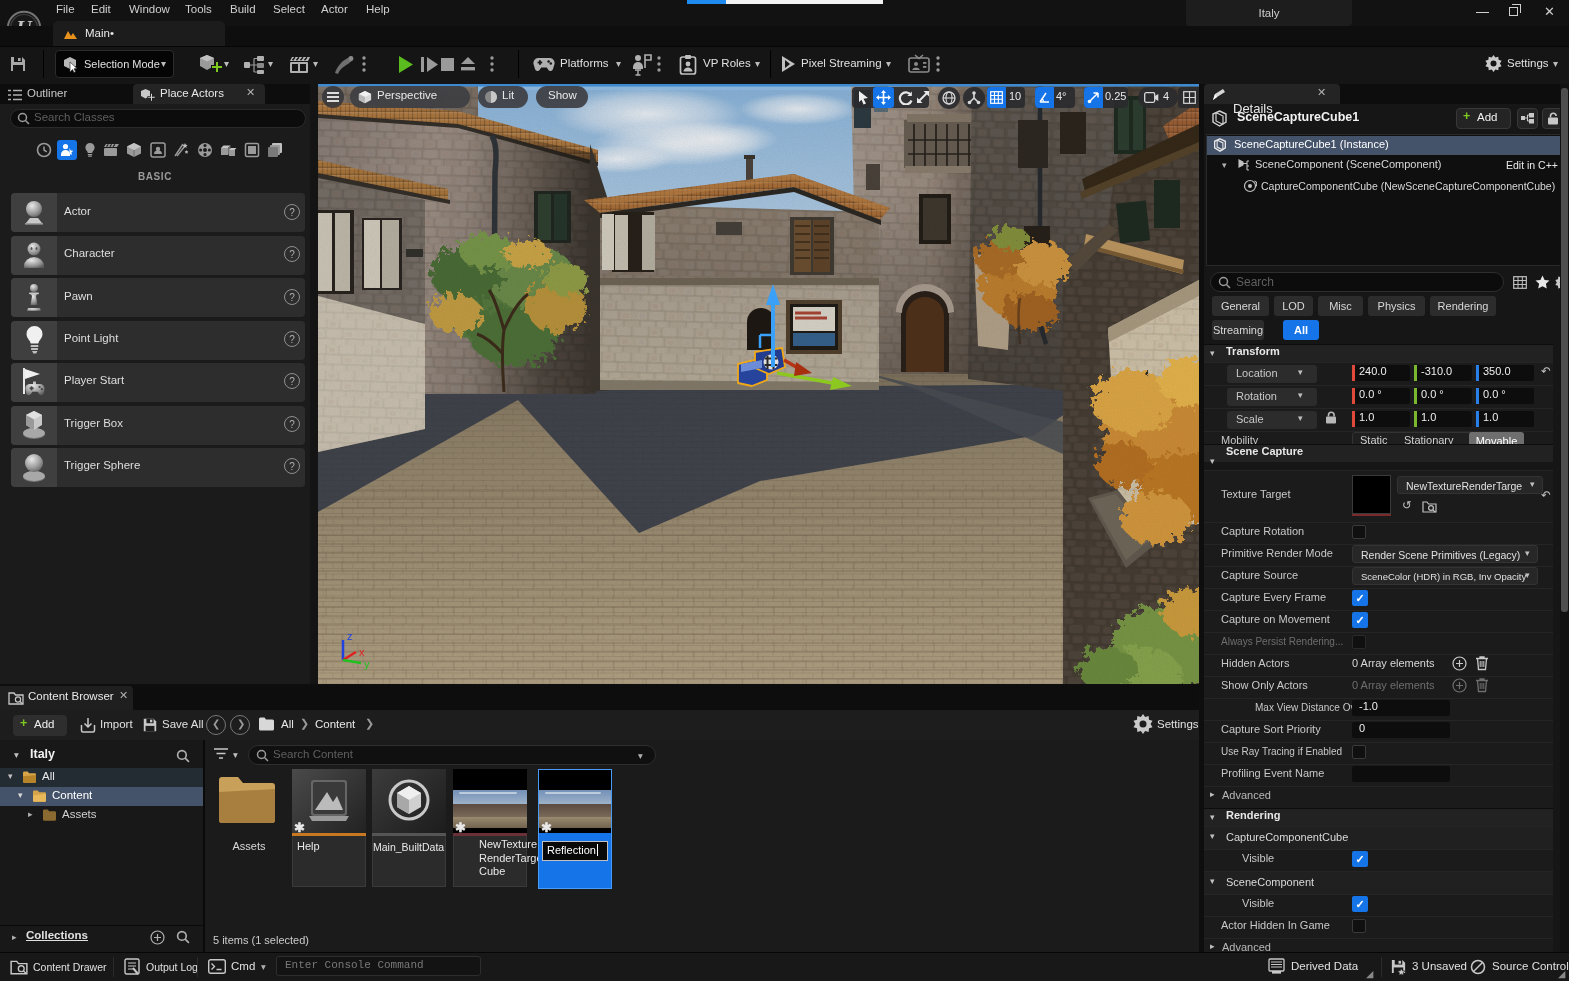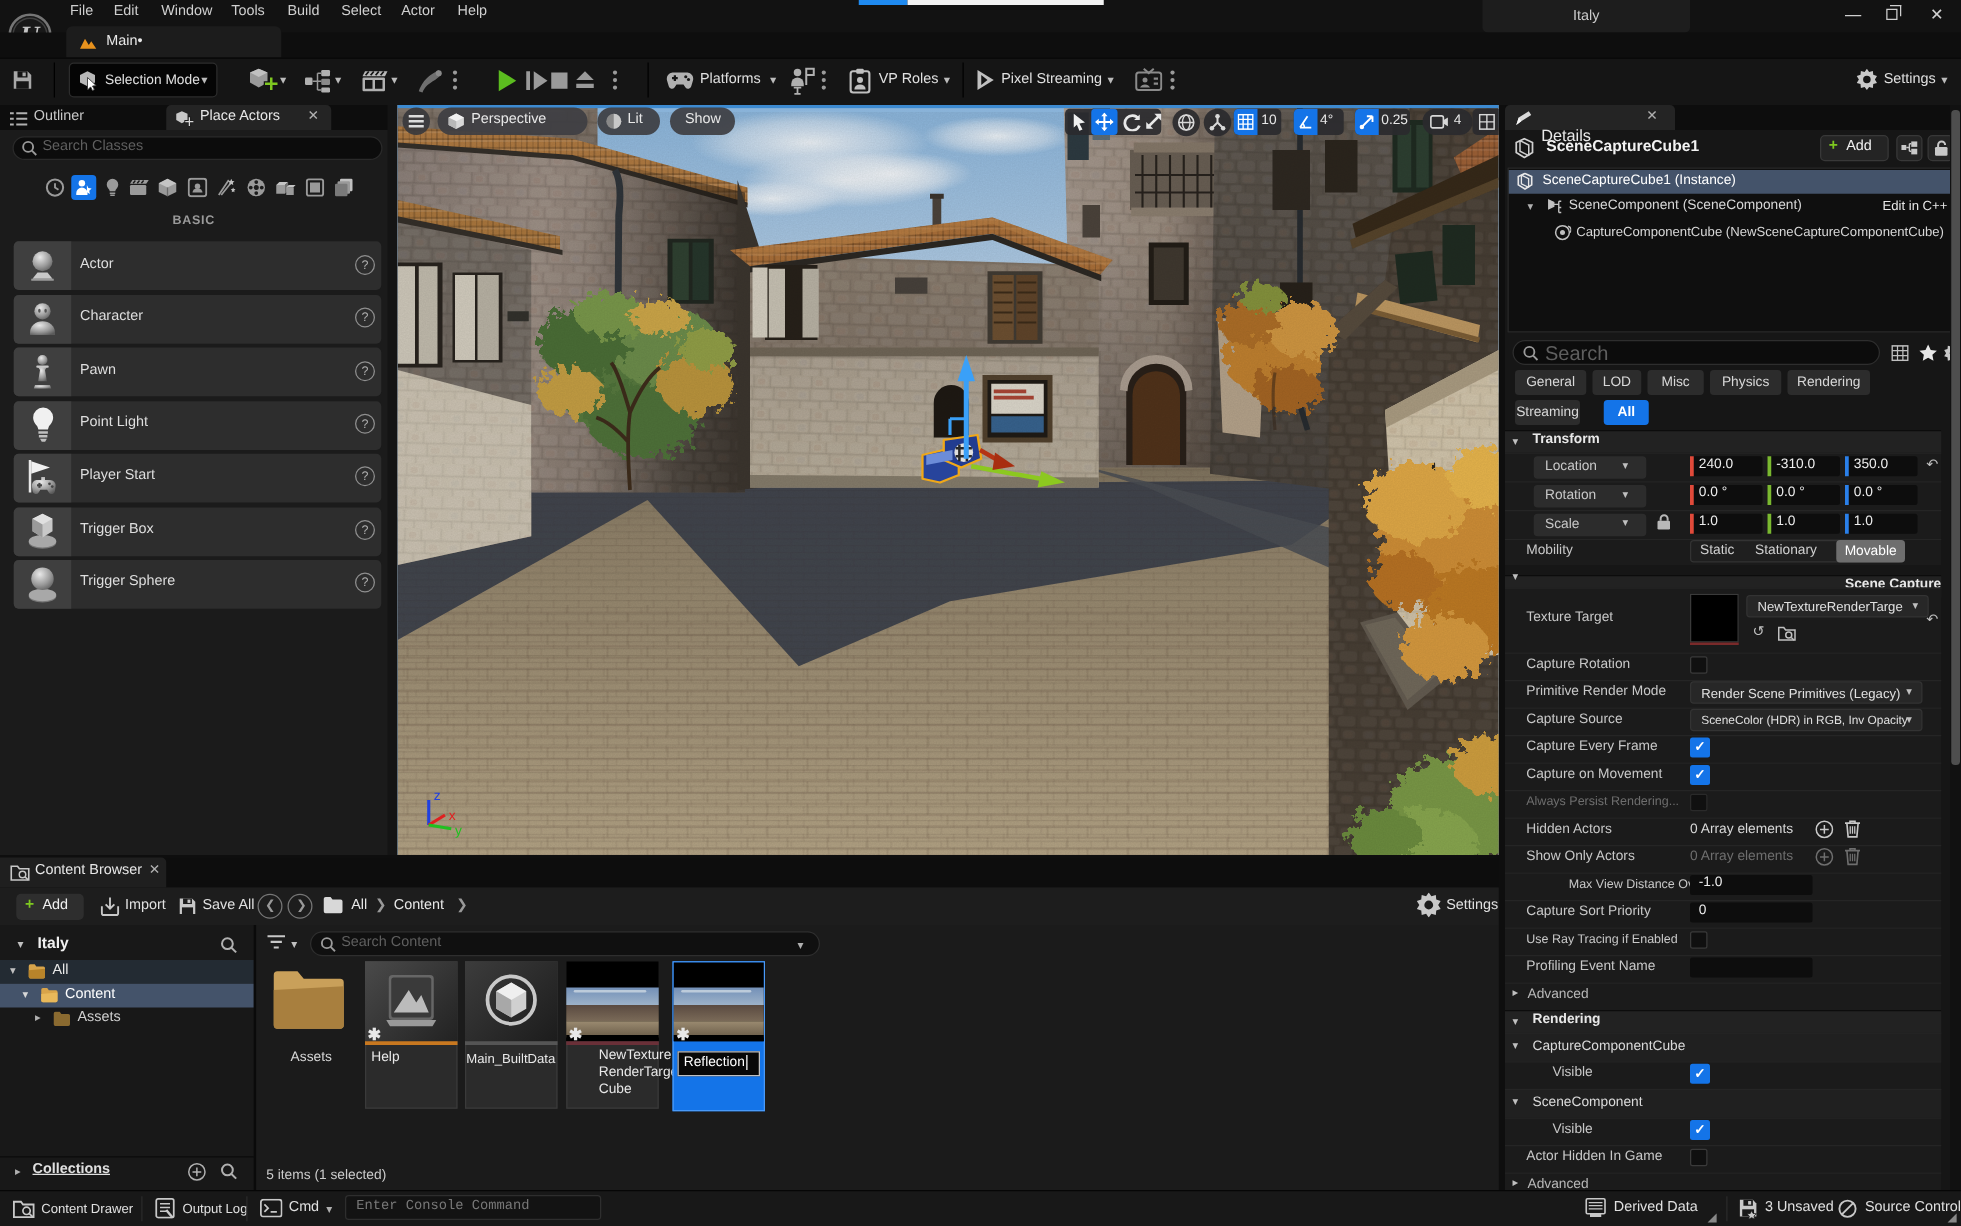--- a/index.html
+++ b/index.html
@@ -750,21 +750,21 @@
     <circle cx="7" cy="7" r="2" fill="#c0c0c0"></circle>
     <path d="M11.5 2 a3 3 0 0 1 1.5 5" fill="none" stroke="#c0c0c0" stroke-width="1.2"></path>
   </svg>
 <div class="abs" style="left:1261px;top:180px;font-size:10.5px;color:#d8d8d8;white-space:nowrap;overflow:hidden;width:298px;">CaptureComponentCube (NewSceneCaptureComponentCube) &nbsp;E</div>
 
 <div class="abs" style="left:1210px;top:272px;width:294px;height:20px;background:#0c0c0c;border:1px solid #2e2e2e;border-radius:10px;"></div>
 <svg class="abs" style="left:1218px;top:276px;" width="13" height="13" viewBox="0 0 13 13">
     <circle cx="5.5" cy="5.5" r="4" fill="none" stroke="#9a9a9a" stroke-width="1.5"></circle>
     <path d="M8.5 8.5 L12 12" stroke="#9a9a9a" stroke-width="1.5"></path>
   </svg>
-<div class="abs" style="left:1236px;top:275px;font-size:16px;color:#5f5f5f;">Search</div>
+<div class="abs" style="left:1236px;top:275px;font-size:12px;color:#5f5f5f;">Search</div>
 <svg class="abs" style="left:1513px;top:276px;" width="14" height="13" viewBox="0 0 14 13">
     <rect x="0.7" y="0.7" width="12.6" height="11.6" fill="none" stroke="#c0c0c0" stroke-width="1.2"></rect>
     <path d="M0.7 4.5 h12.6 M0.7 8.5 h12.6 M5 0.7 v11.6 M9.3 0.7 v11.6" stroke="#c0c0c0" stroke-width="1"></path>
   </svg>
 <svg class="abs" style="left:1535px;top:275px;" width="15" height="15" viewBox="0 0 15 15">
     <path d="M7.5 0.5 l2.1 4.4 4.9.6 -3.6 3.3 .9 4.8 -4.3-2.4 -4.3 2.4 .9-4.8 -3.6-3.3 4.9-.6 Z" fill="#e8e8e8"></path>
   </svg>
 <svg class="abs" style="left:1555px;top:275px;" width="15" height="15" viewBox="0 0 17 17">
     <path d="M8.5 0 l1.8 2.5 3-.8 .3 3.1 3 .9 -1.7 2.8 1.7 2.8 -3 .9 -.3 3.1 -3-.8 -1.8 2.5 -1.8-2.5 -3 .8 -.3-3.1 -3-.9 1.7-2.8 -1.7-2.8 3-.9 .3-3.1 3 .8 Z" fill="#c9c9c9"></path>
     <circle cx="8.5" cy="8.5" r="3" fill="#161616"></circle>
@@ -828,21 +828,21 @@
 <div class="vbar" style="left:1414px;top:411px;background:#7ab830;"></div>
 <div class="dval" style="left:1476px;top:411px;width:58px;"><span style="margin-left:7px;">1.0</span></div>
 <div class="vbar" style="left:1476px;top:411px;background:#2a7fe8;"></div>
 <div class="drow" style="top:431px;height:21px;"></div>
 <div class="dlbl" style="left:1221px;top:434px;">Mobility</div>
 <div class="abs" style="left:1352px;top:432px;width:170px;height:18px;background:#1f1f1f;border:1px solid #333;border-radius:3px;"></div>
 <div class="abs" style="left:1360px;top:434px;font-size:11px;color:#d0d0d0;">Static</div>
 <div class="abs" style="left:1404px;top:434px;font-size:11px;color:#d0d0d0;">Stationary</div>
 <div class="abs" style="left:1469px;top:432px;width:55px;height:18px;background:#6e6e6e;border-radius:3px;text-align:center;line-height:18px;font-size:11px;color:#fff;">Movable</div>
 
-<div class="sechead" style="top:460px;text-align:right;"><span>Scene Capture</span></div>
+<div class="sechead" style="top:444px;"><span>Scene Capture</span></div>
 <div class="scaret" style="left:1210px;top:456px;">▾</div>
 <div class="drow" style="top:470px;height:52px;"></div>
 <div class="dlbl" style="left:1221px;top:488px;">Texture Target</div>
 <div class="abs" style="left:1352px;top:475px;width:39px;height:39px;background:#000;border:1px solid #3a3a3a;"></div>
 <div class="abs" style="left:1352px;top:514px;width:39px;height:2px;background:#7a2a2a;"></div>
 <div class="ddrop" style="left:1397px;top:476px;width:146px;"><span style="margin-left:8px;line-height:18px;">NewTextureRenderTarge</span></div>
 <div class="abs" style="left:1530px;top:479px;font-size:9px;color:#c0c0c0;">▾</div>
 <div class="abs" style="left:1402px;top:498px;font-size:11.5px;color:#c0c0c0;">↺</div>
 <svg class="abs" style="left:1422px;top:500px;" width="15" height="13" viewBox="0 0 15 13">
     <path d="M1 2 h4 l1.5 2 H14 v8 H1 Z" fill="none" stroke="#c0c0c0" stroke-width="1.2"></path>

